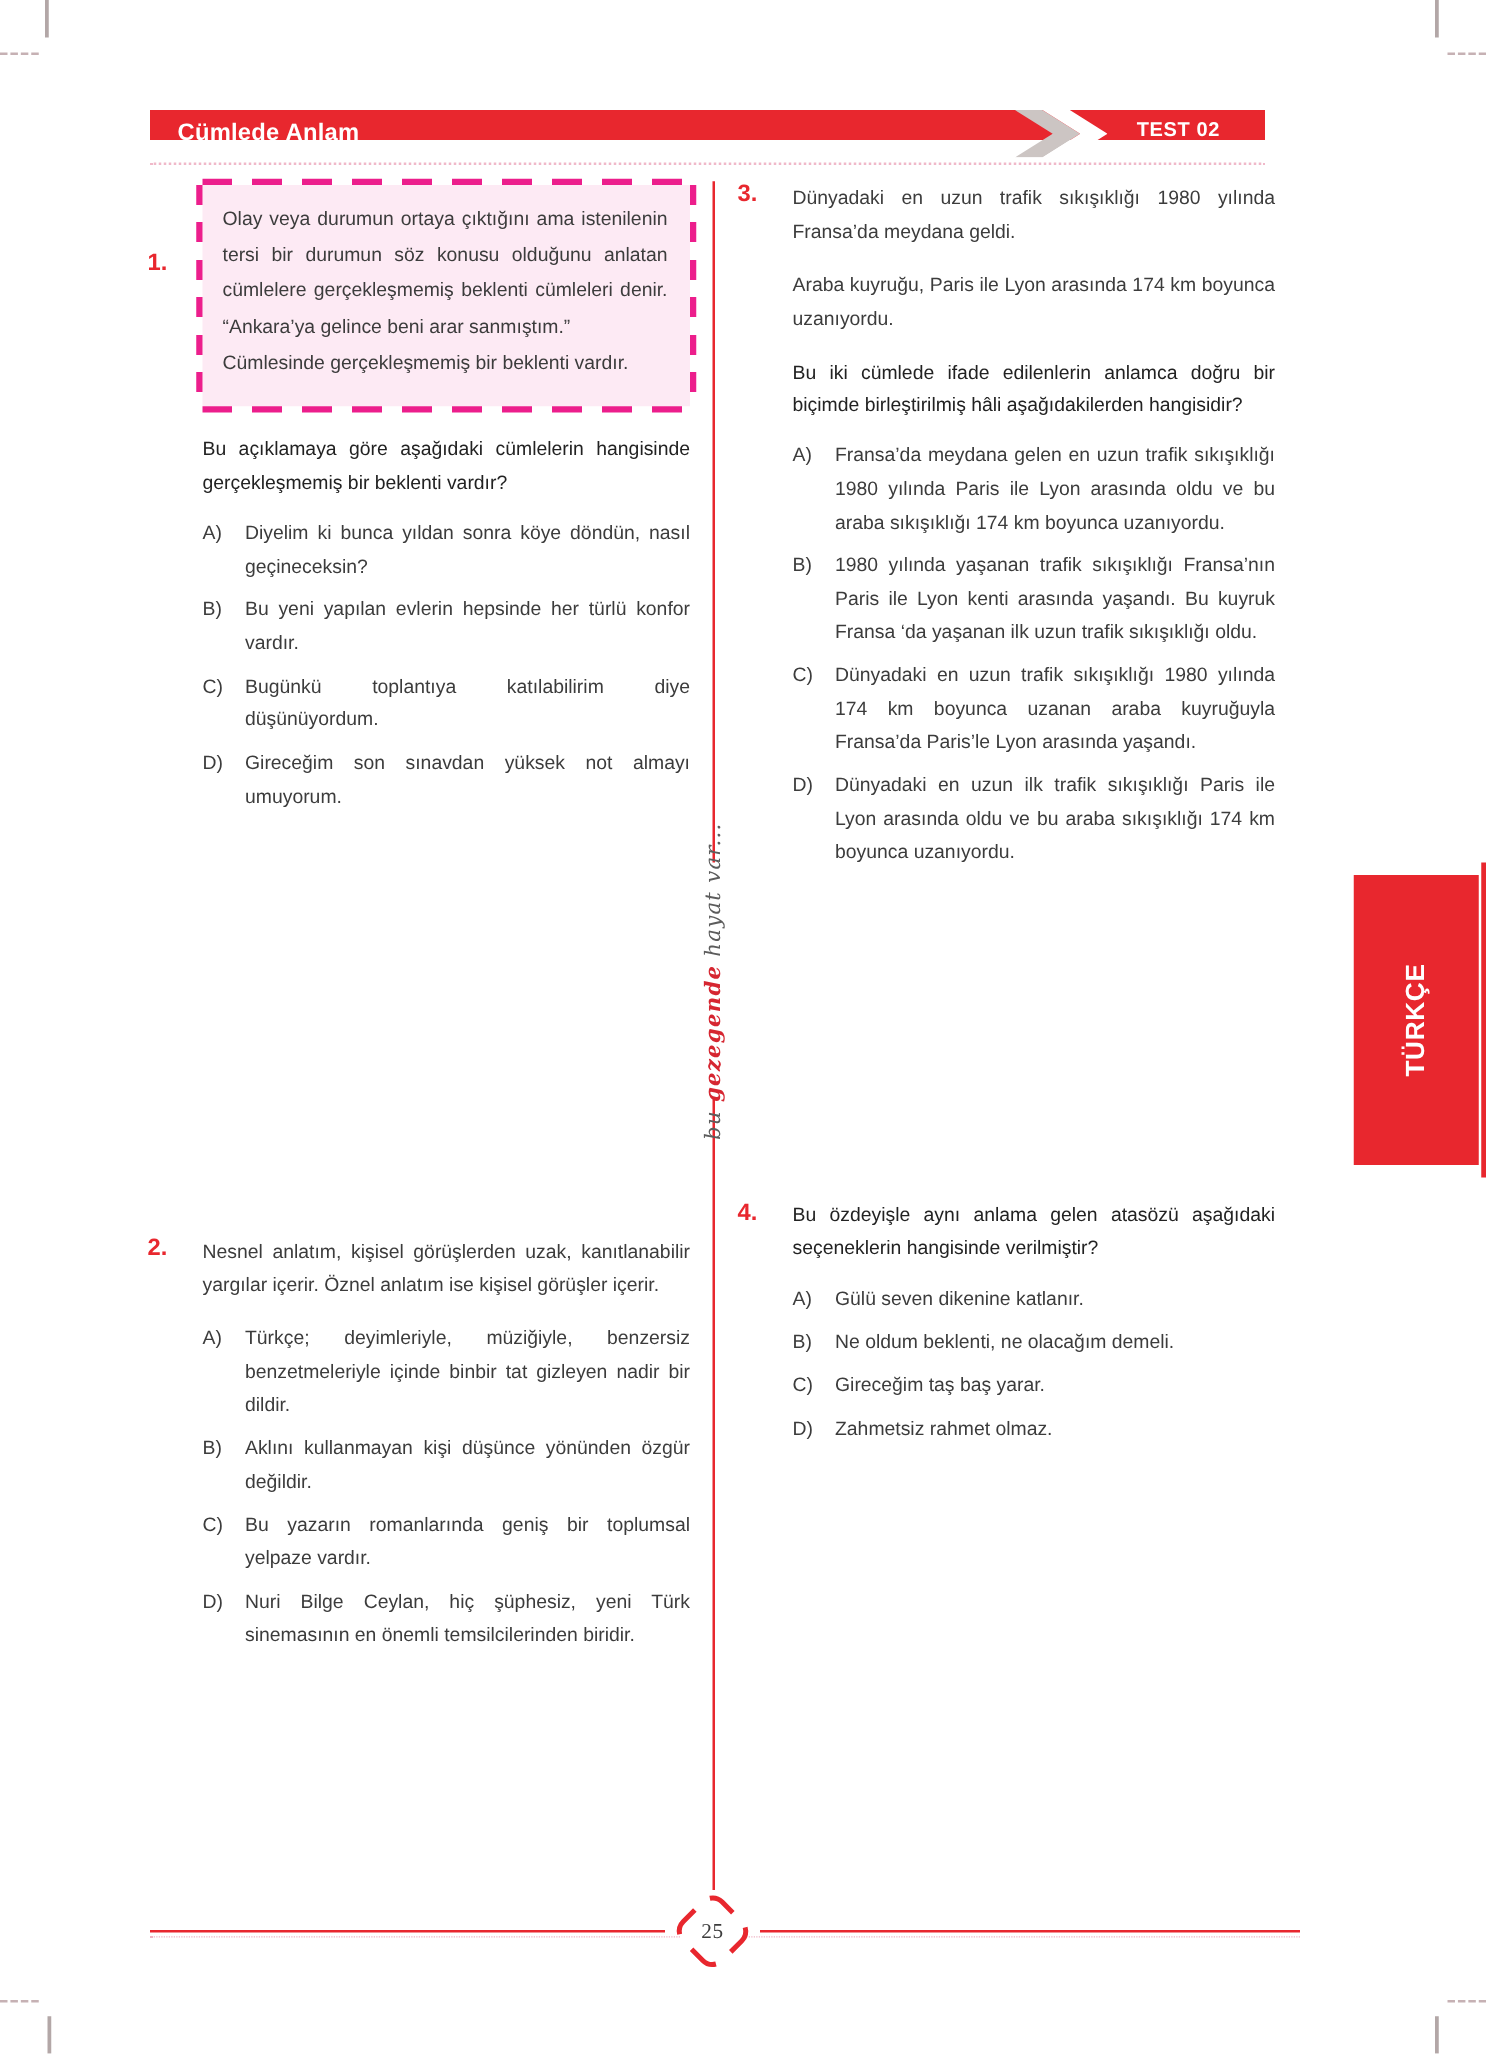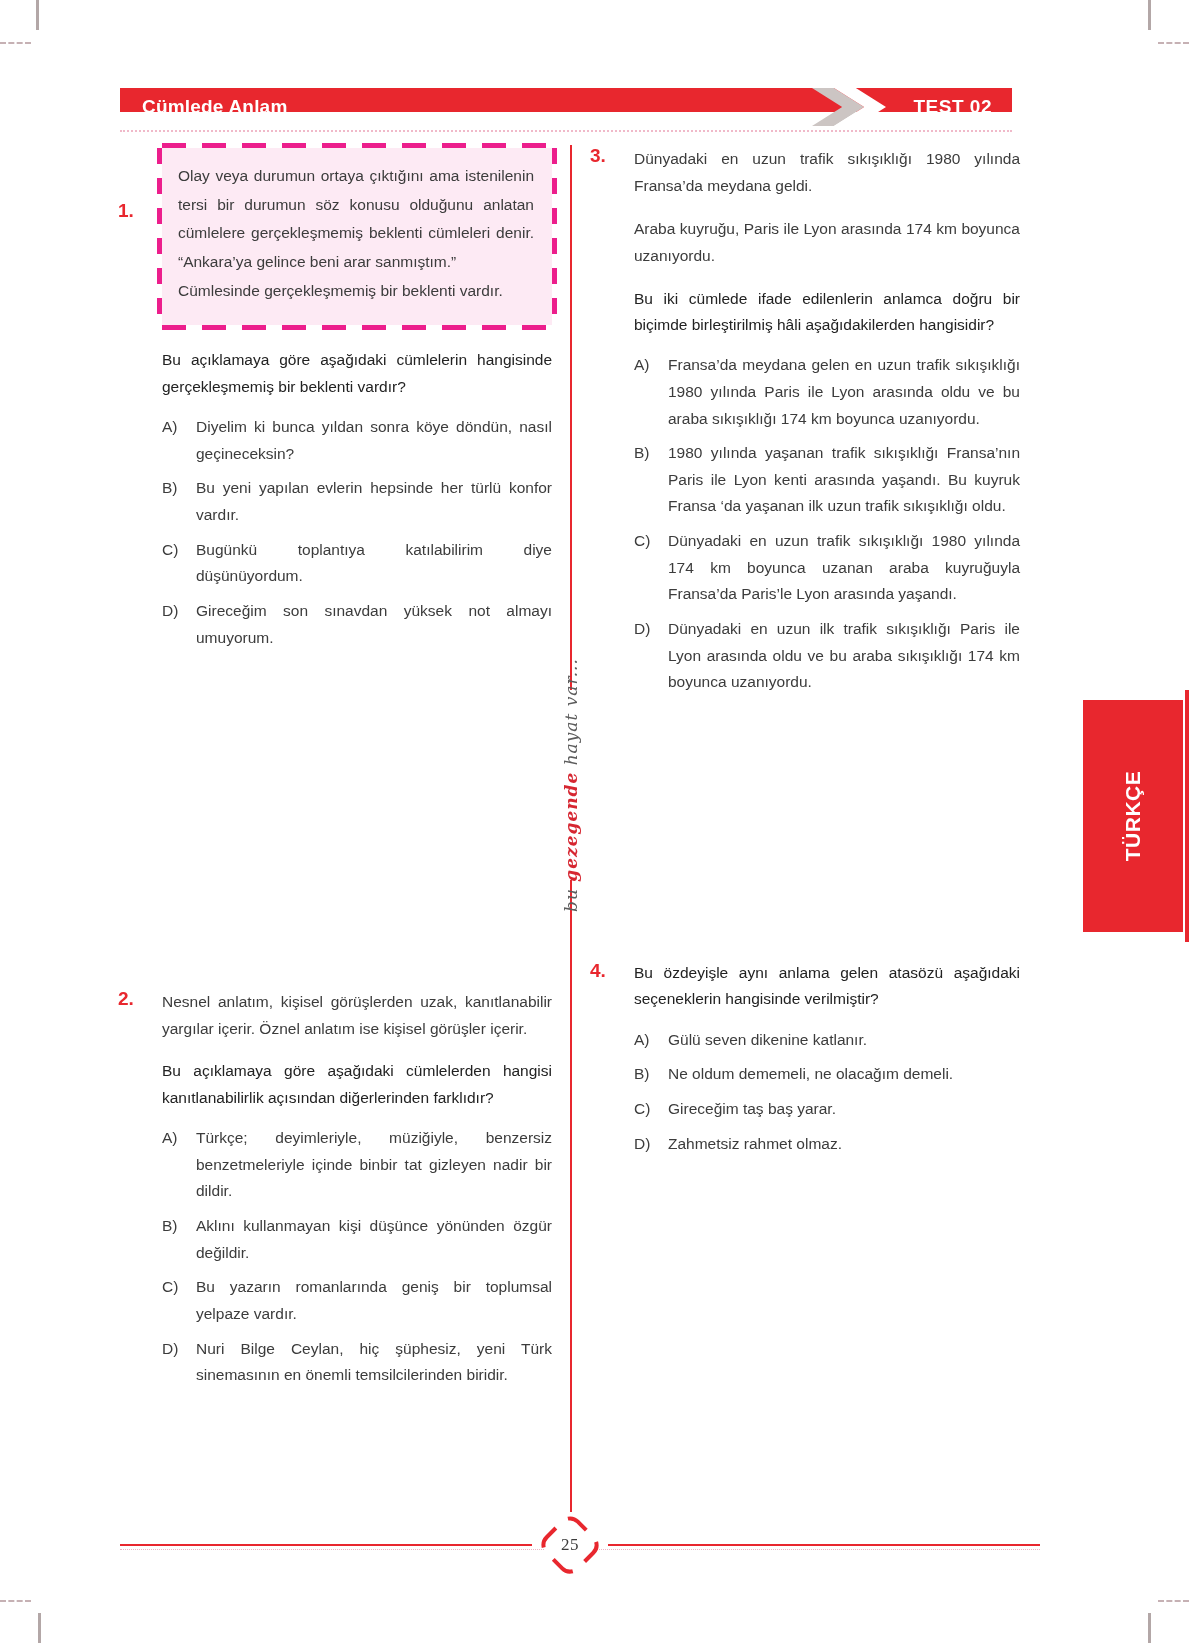--- a/index.html
+++ b/index.html
@@ -8,21 +8,21 @@
     font-family:"Liberation Sans", sans-serif; color:#3c3c3c; overflow:hidden;
   }
 
   
   .cm-v { position:absolute; width:3px; background:#b3a7a7; }
   .cm-h { position:absolute; width:31px; border-top:2px dashed #c6b1b4; }
 
   
   .band { position:absolute; left:120px; top:88px; width:892px; height:24px; background:#e8272e; }
   .band-title { position:absolute; left:22px; top:8px; font-size:19px; font-weight:bold; color:#fff; letter-spacing:.2px; }
-  .test-label { position:absolute; right:20px; top:8px; font-size:19px; font-weight:bold; color:#fff; letter-spacing:.5px; }
+  .test-label { position:absolute; right:36px; top:8px; font-size:16px; font-weight:bold; color:#fff; letter-spacing:.5px; }
   .chev { position:absolute; top:0; height:38px; width:52px;
           clip-path:polygon(0 0, 42% 0, 100% 50%, 42% 100%, 0 100%, 58% 50%); }
   .chev-gray  { left:692px; background:#ccc5c3; }
   .chev-white { left:714px; background:#ffffff; }
   .band-dotline { position:absolute; left:120px; top:130px; width:892px; border-top:2px dotted #f0b9c9; }
 
   
   .vline { position:absolute; left:570px; width:2px; background:#e8272e; }
   .watermark { position:absolute; left:571px; top:785px; transform:translate(-50%,-50%) rotate(-90deg);
                white-space:nowrap; font-family:"DejaVu Serif", serif; font-style:italic;
@@ -123,21 +123,20 @@
             <span class="otext">Gireceğim son sınavdan yüksek not almayı umuyorum.</span>
           </div>
       </div>
     </div>
   </div>
 
   <div class="question" style="top:988px; left:118px; width:434px;">
     <div class="qnum">2.</div>
     <div class="qbody">
       <p class="intro">Nesnel anlatım, kişisel görüşlerden uzak, kanıtlanabilir yargılar içerir. Öznel anlatım ise kişisel görüşler içerir.</p>
-      <p class="stem">Bu açıklamaya göre aşağıdaki cümlelerden hangisi kanıtlanabilirlik açısından diğerlerinden farklıdır?</p>
       <div class="options">
         <div class="option">
             <span class="letter">A)</span>
             <span class="otext">Türkçe; deyimleriyle, müziğiyle, benzersiz benzetmeleriyle içinde binbir tat gizleyen nadir bir dildir.</span>
           </div>
         <div class="option">
             <span class="letter">B)</span>
             <span class="otext">Aklını kullanmayan kişi düşünce yönünden özgür değildir.</span>
           </div>
         <div class="option">
@@ -183,21 +182,21 @@
     <div class="qnum">4.</div>
     <div class="qbody">
       <p class="stem">Bu özdeyişle aynı anlama gelen atasözü aşağıdaki seçeneklerin hangisinde verilmiştir?</p>
       <div class="options">
         <div class="option">
             <span class="letter">A)</span>
             <span class="otext">Gülü seven dikenine katlanır.</span>
           </div>
         <div class="option">
             <span class="letter">B)</span>
-            <span class="otext">Ne oldum dememeli, ne olacağım demeli.</span>
+            <span class="otext">Ne oldum beklenti, ne olacağım demeli.</span>
           </div>
         <div class="option">
             <span class="letter">C)</span>
             <span class="otext">Gireceğim taş baş yarar.</span>
           </div>
         <div class="option">
             <span class="letter">D)</span>
             <span class="otext">Zahmetsiz rahmet olmaz.</span>
           </div>
       </div>

